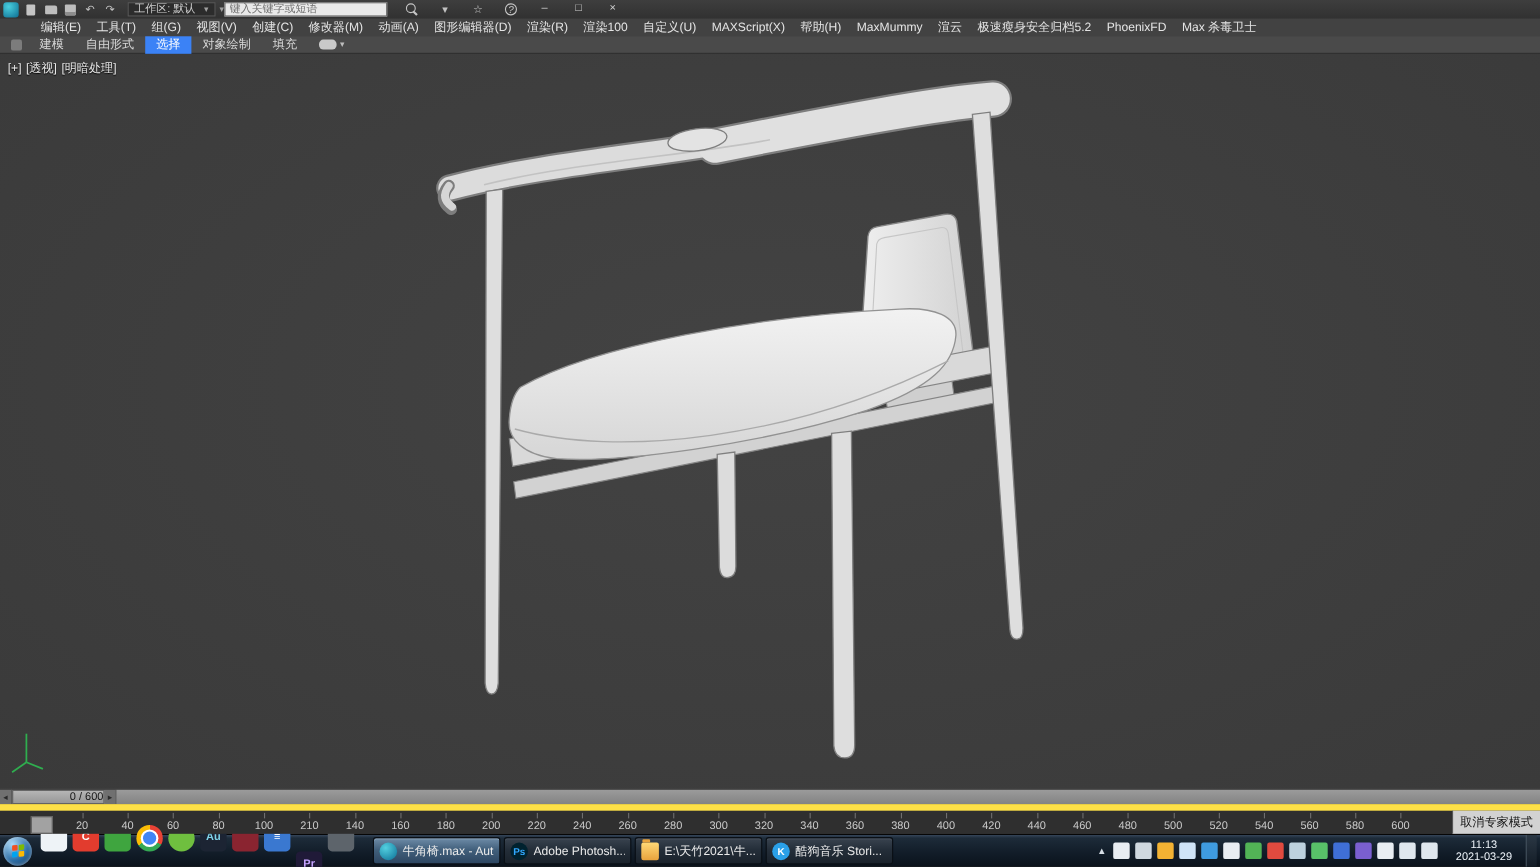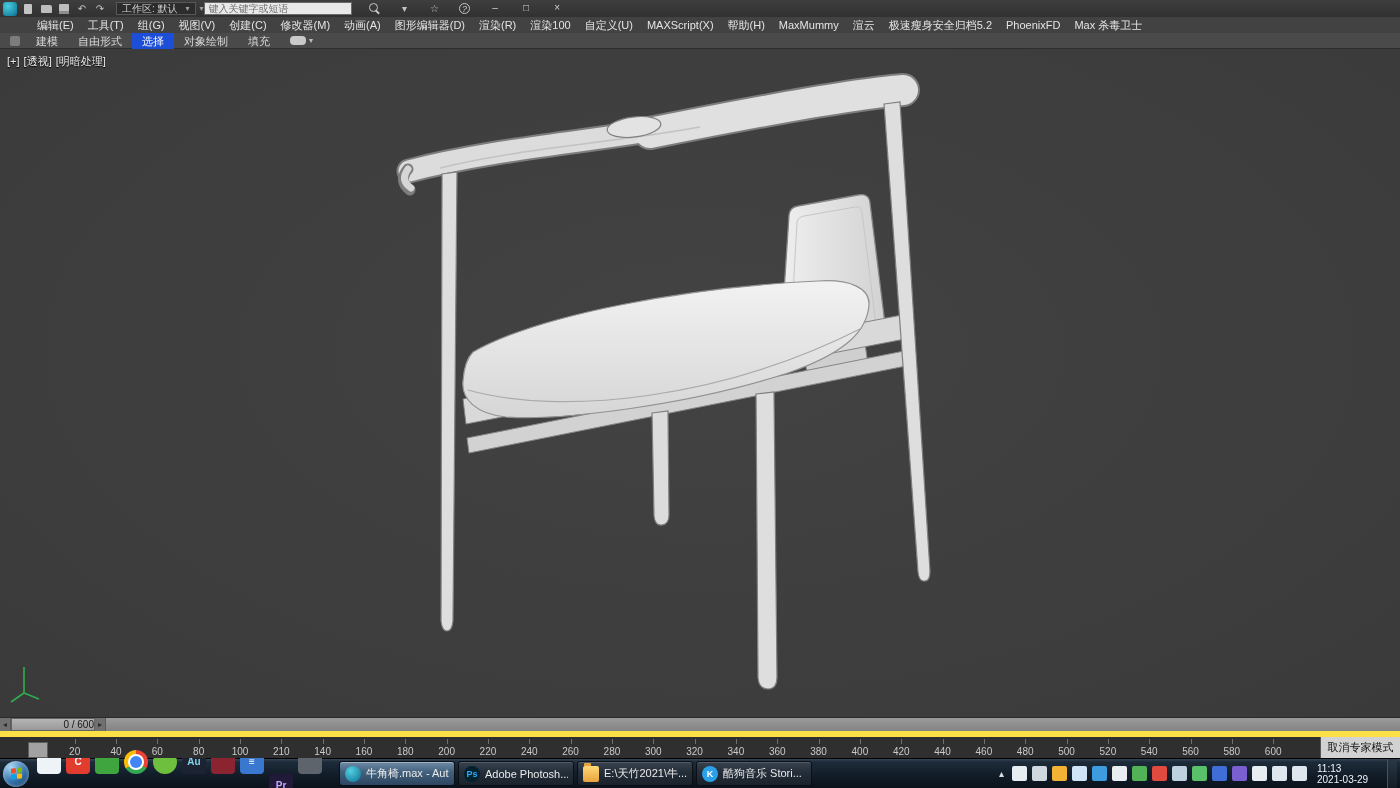--- a/index.html
+++ b/index.html
@@ -28,21 +28,21 @@
 
   
   .menubar{height:16px;background:#424242;display:flex;align-items:center;padding-left:30px;flex:none;white-space:nowrap;}
   .menu-item{padding:0 7px;font-size:11px;color:#e4e4e4;line-height:16px;}
 
   
   .ribbon{height:16px;background:#4a4a4a;display:flex;align-items:center;padding-left:4px;border-bottom:1px solid #2d2d2d;flex:none;}
   .ribbon-grip{width:10px;height:10px;background:#7c7c7c;border-radius:2px;margin:0 6px;}
   .ribbon-tab-container{display:flex;}
   .ribbon-tab{padding:0 10px;font-size:11px;color:#d9d9d9;height:16px;line-height:16px;}
-  .ribbon-tab.active{background:#1d4ed8;color:#fff;}
+  .ribbon-tab.active{background:#3b82f6;color:#fff;}
   .ribbon-extra{display:flex;align-items:center;gap:3px;margin-left:10px;color:#bdbdbd;font-size:8px;}
   .pill{width:16px;height:9px;background:#c9c9c9;border-radius:4px;display:inline-block;}
 
   
   .viewport{flex:1;position:relative;background:radial-gradient(ellipse at 50% 45%,#434343 0%,#3a3a3a 100%);overflow:hidden;}
   .vp-label{position:absolute;top:5px;left:7px;font-size:11px;color:#eaeaea;text-shadow:0 1px 1px #000;z-index:2;}
   .vp-label span{margin-right:1px;cursor:pointer;}
   .viewport svg{position:absolute;left:0;top:0;}
 
   
@@ -77,21 +77,21 @@
   .twin.active{background:linear-gradient(#6e8ca8 0%,#42607c 45%,#2d4661 100%);box-shadow:inset 0 1px 0 rgba(255,255,255,.35);}
   .twin .label{white-space:nowrap;overflow:hidden;}
   .wicon{width:16px;height:16px;border-radius:8px;flex:none;display:flex;align-items:center;justify-content:center;font-size:9px;font-weight:bold;}
   .wicon.max{background:radial-gradient(circle at 35% 30%,#53d0e0,#0c6f95);}
   .wicon.kugou{border-radius:50%;}
   .wicon.folder{background:linear-gradient(#ffd876,#e8a33d);border-radius:2px;position:relative;}
   .wicon.folder::before{content:"";position:absolute;top:-3px;left:1px;width:7px;height:3px;background:#e8a33d;border-radius:1px 1px 0 0;}
   .tray{display:flex;align-items:center;gap:5px;margin-left:auto;padding:0 4px;}
   .tray-ic{width:15px;height:15px;border-radius:2px;flex:none;}
   .tray-ic.glyph{background:none;color:#d7dee5;font-size:10px;line-height:15px;text-align:center;width:11px;}
-  .clock{font-size:10px;line-height:11px;color:#eef4fa;min-width:64px;margin:0 3px;}
+  .clock{font-size:10px;line-height:11px;text-align:center;color:#eef4fa;min-width:64px;margin:0 3px;}
   .showdesktop{width:10px;align-self:stretch;border-left:1px solid #45535f;background:linear-gradient(#2b3845,#131c26);}
 </style>
 </head>
 <body>
 
 <div class="app">
 
   <header class="titlebar">
     <div class="tb-left">
       <span class="max-logo"></span>

